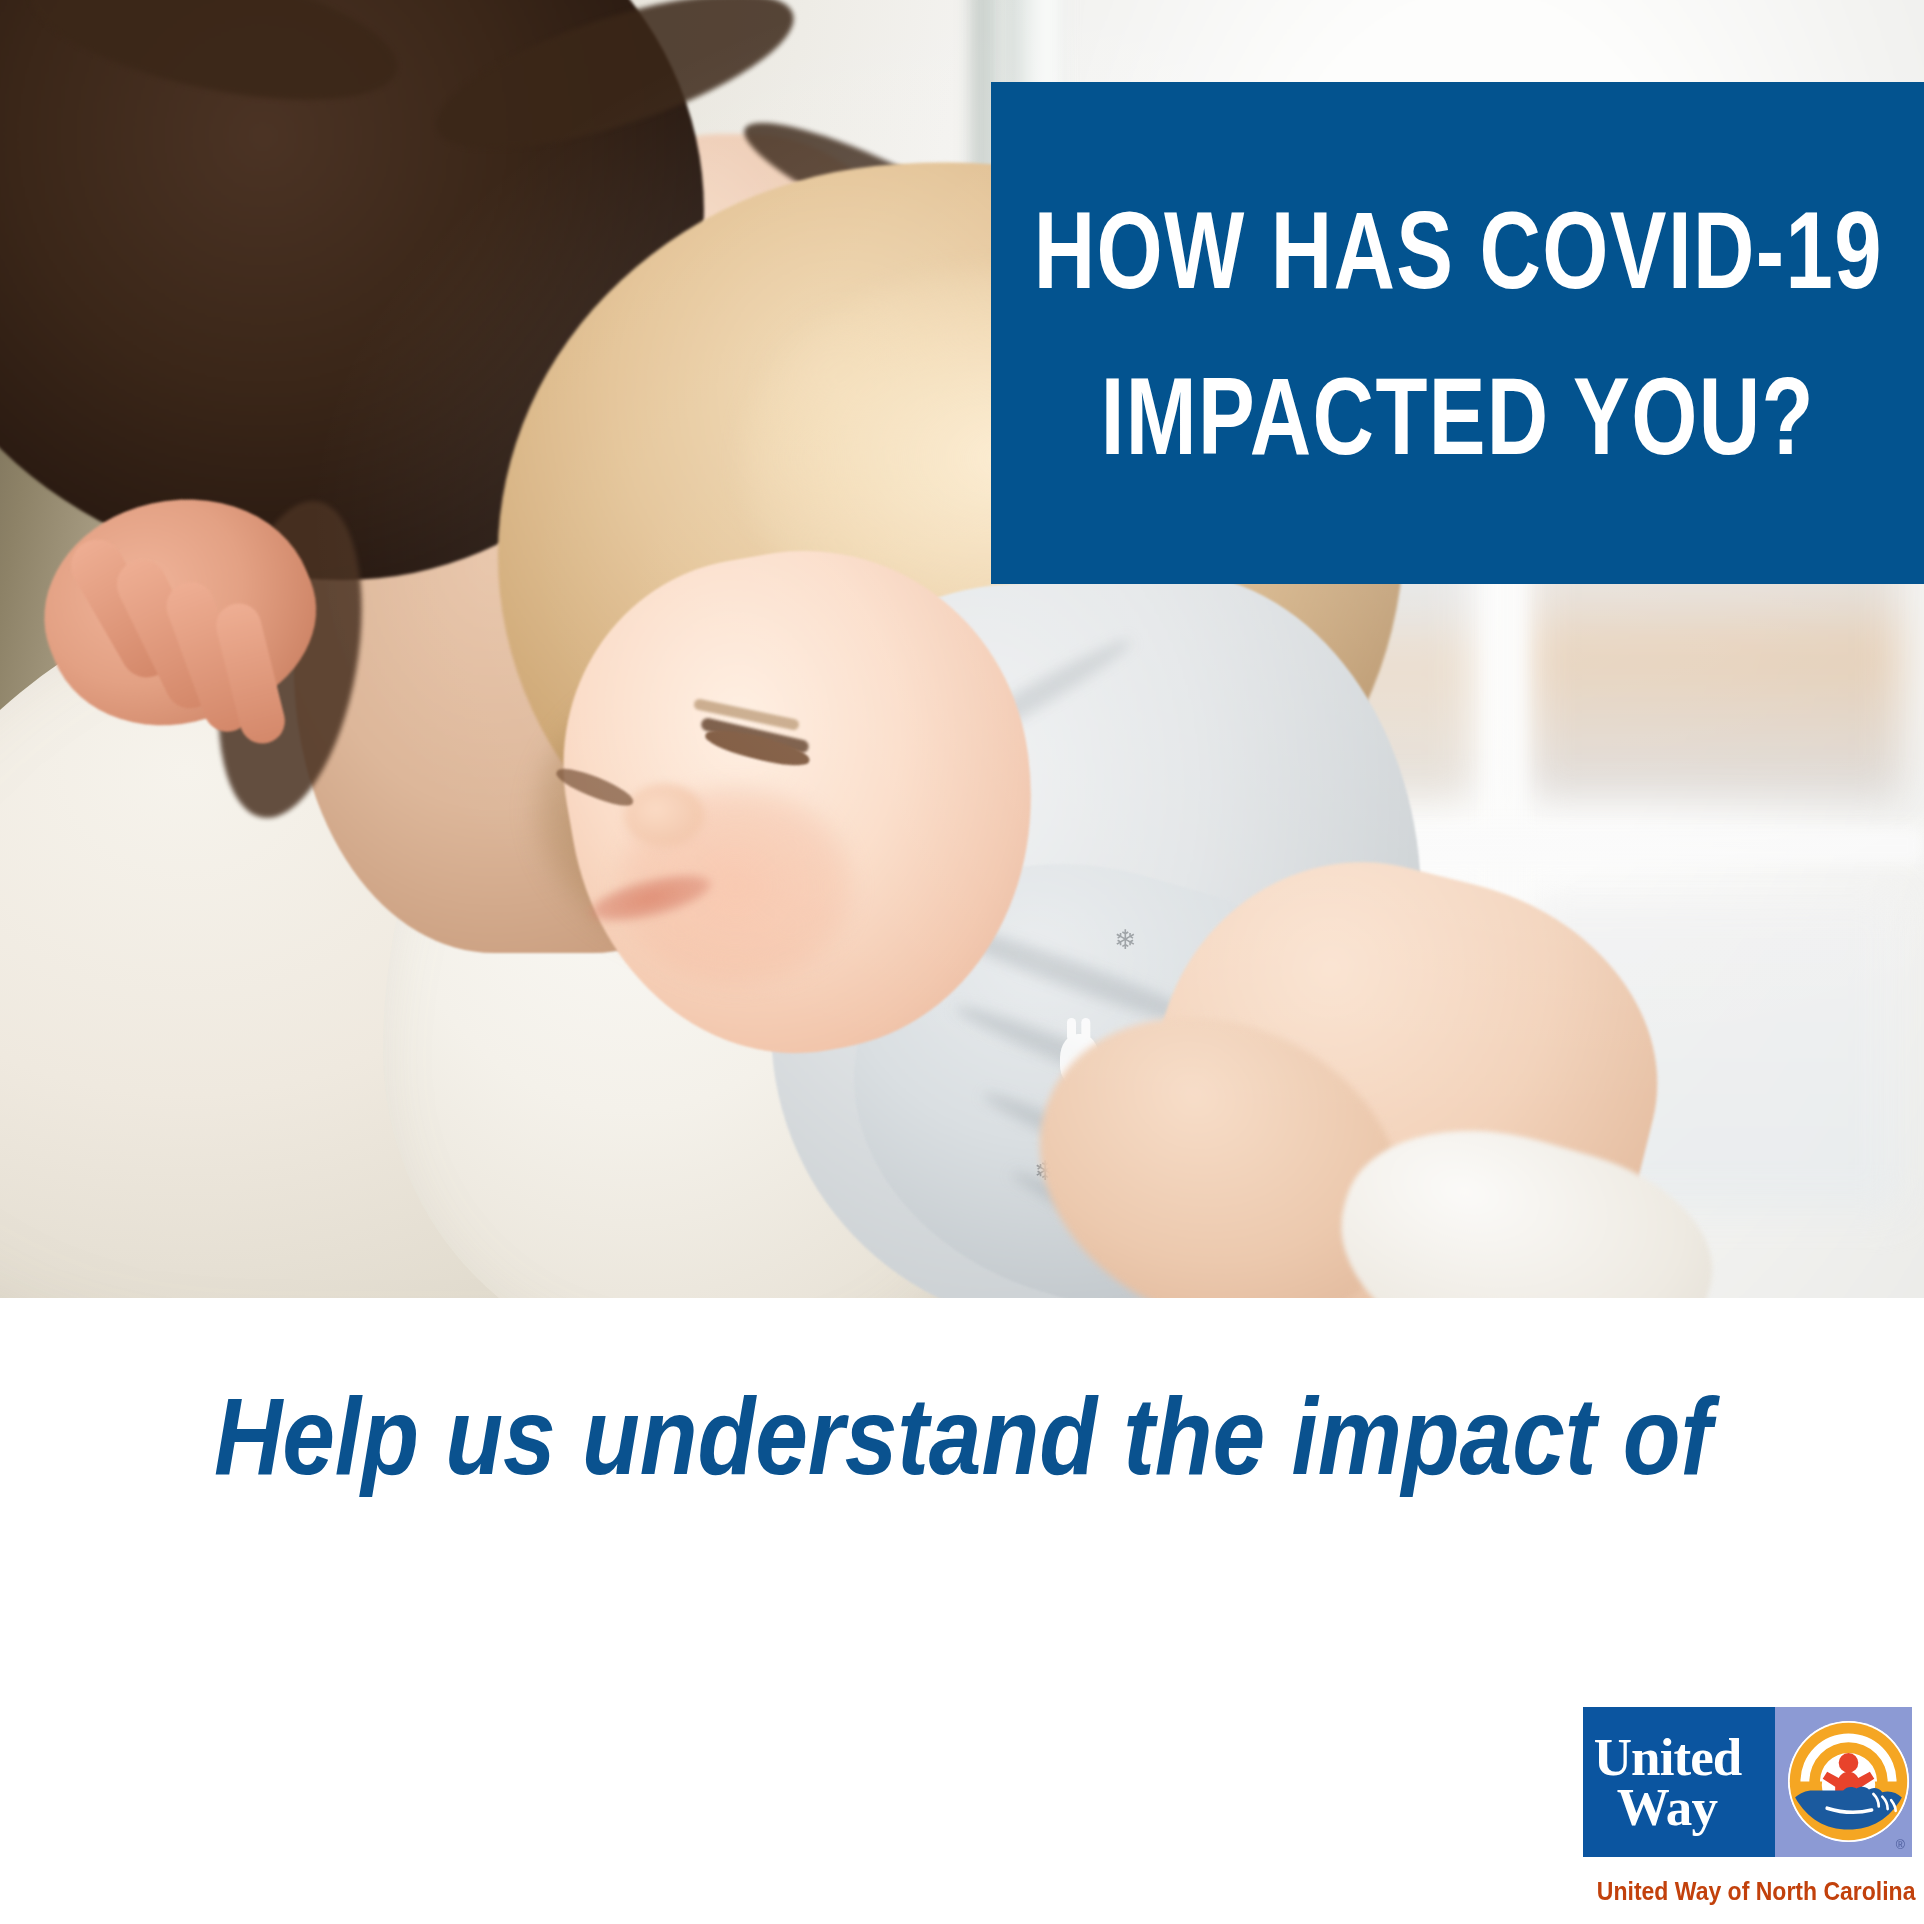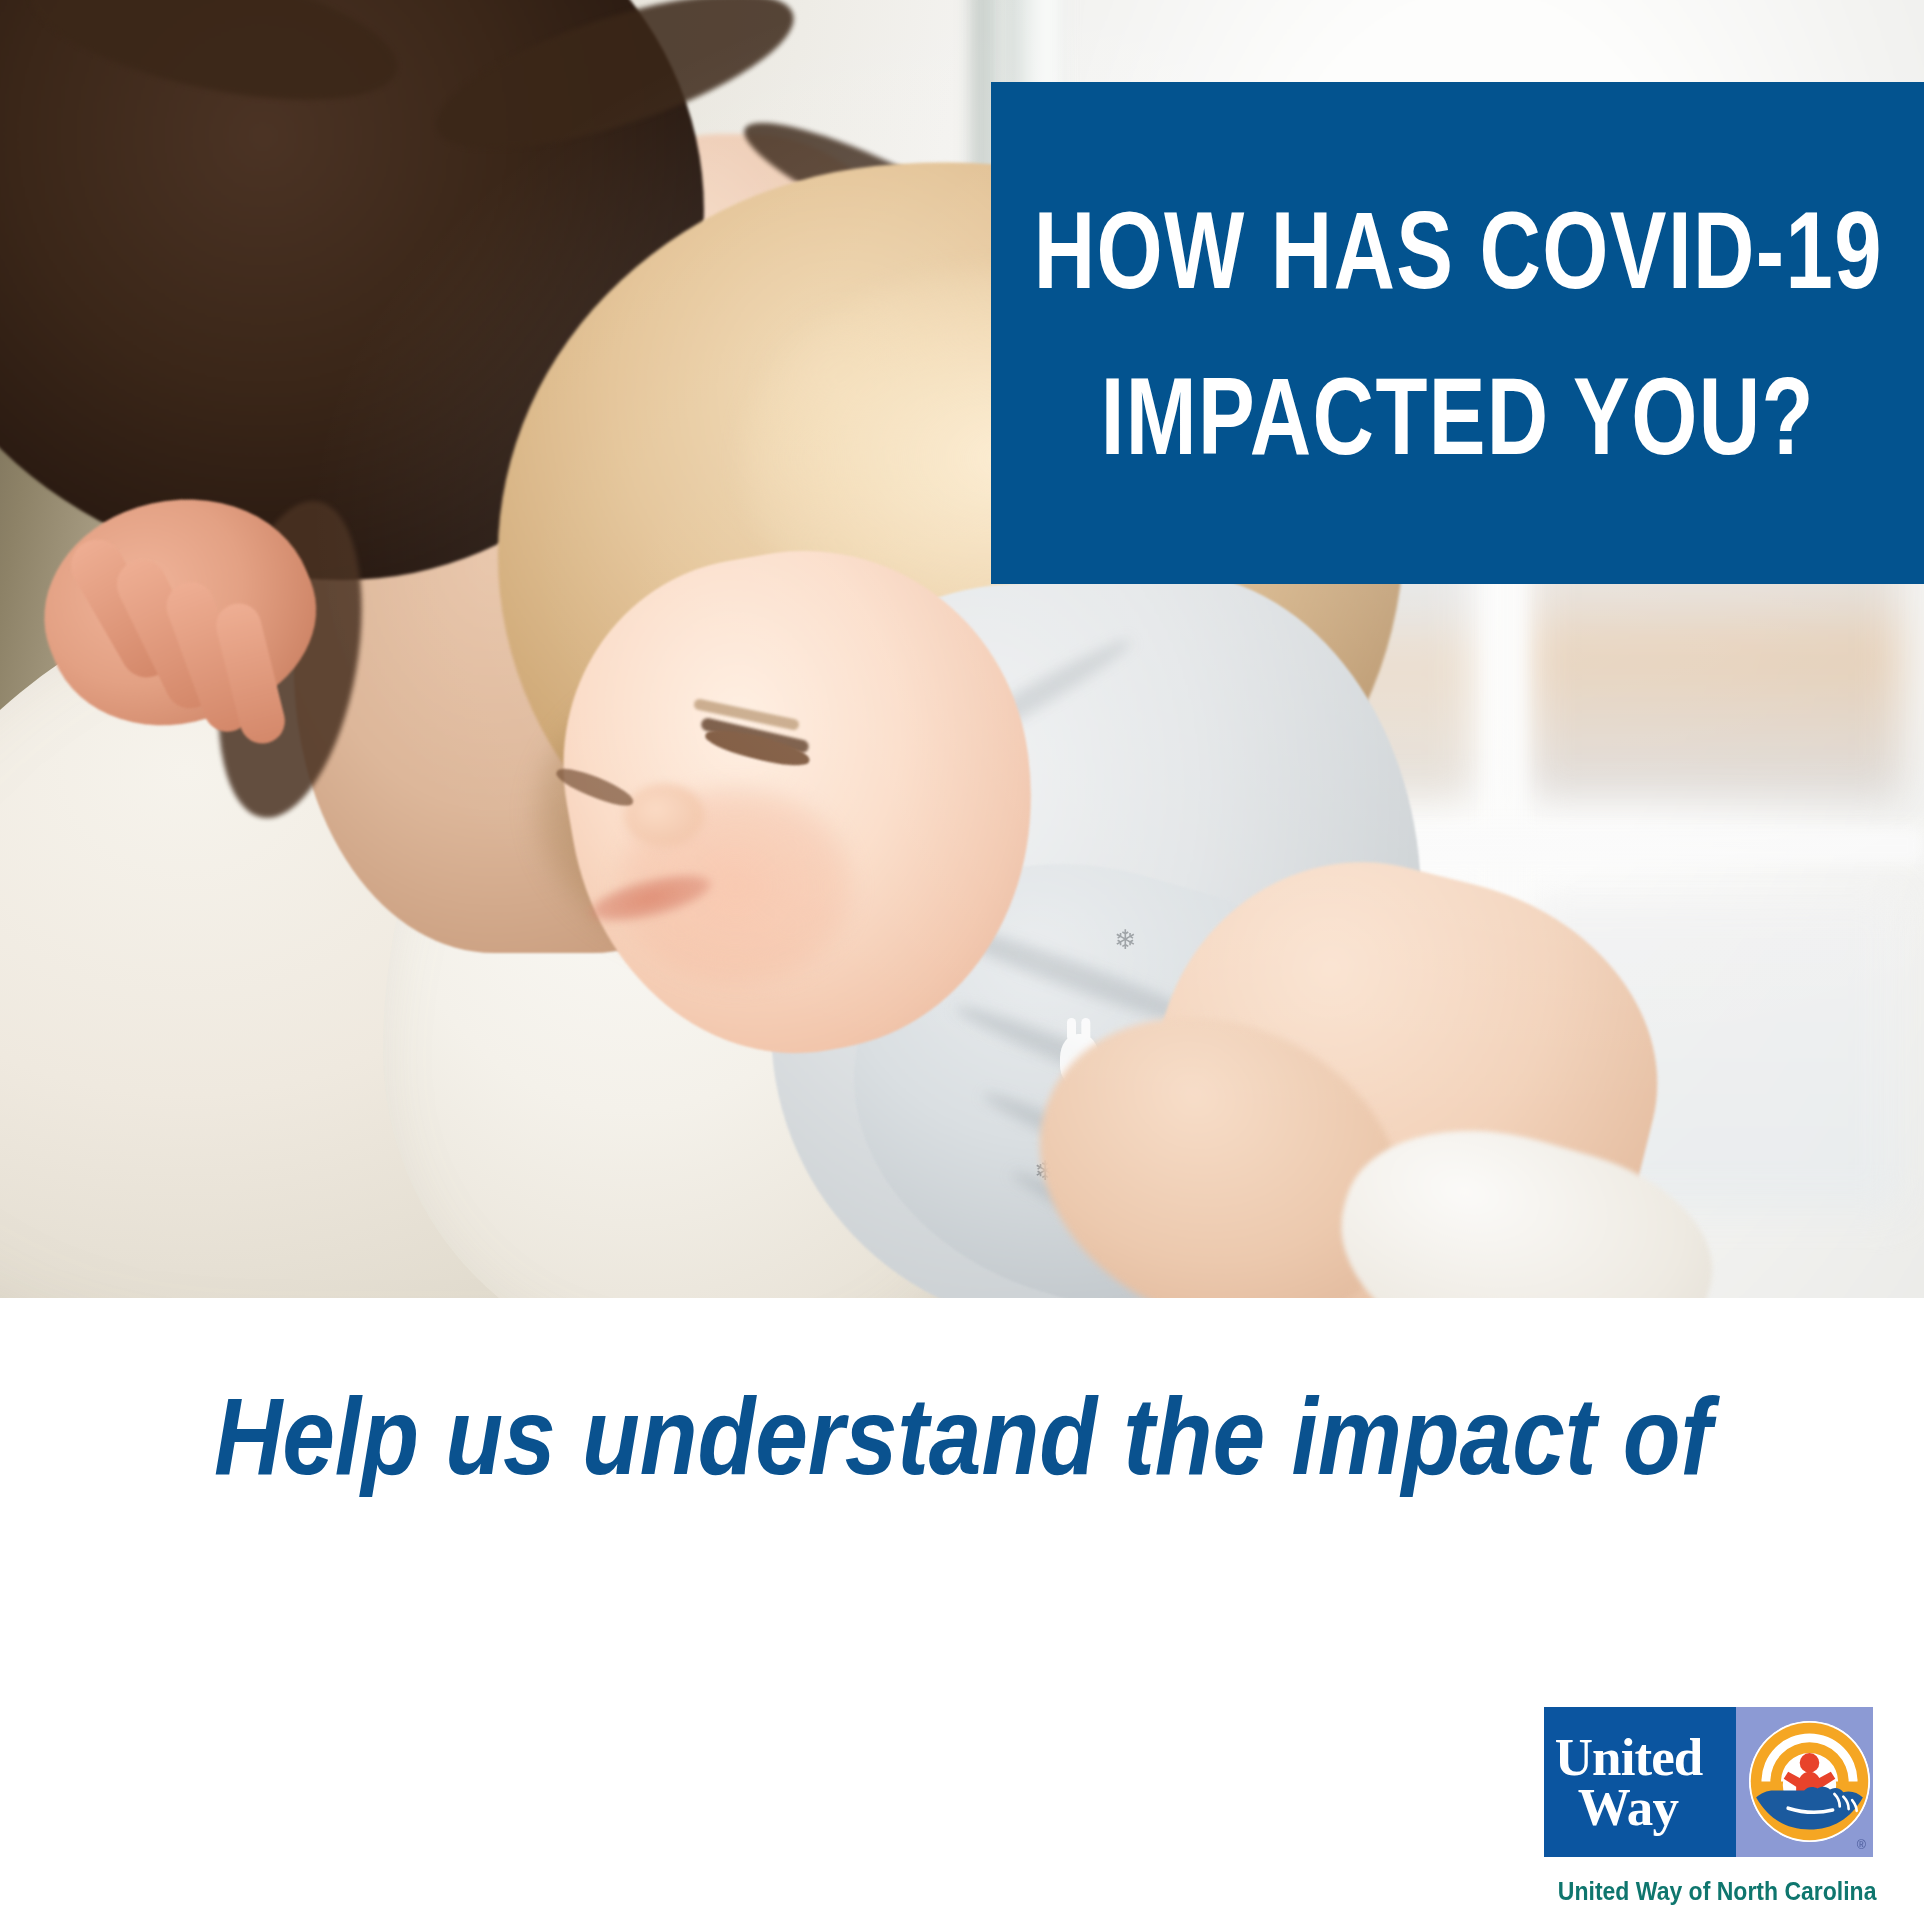--- a/index.html
+++ b/index.html
@@ -151,31 +151,31 @@
   .sub1{top:1381px;font-size:110px;font-style:italic;}
   .sub2{top:1551px;font-size:110px;}
   .sub span{display:inline-block;transform:scaleX(.86);transform-origin:center;}
 
   .url{position:absolute;left:0px;top:1773px;width:1426px;text-align:center;color:#0A528F;
     font-family:"Liberation Sans Narrow","Liberation Sans",sans-serif;font-weight:bold;font-size:87px;
     line-height:1;white-space:nowrap;}
   .url span{display:inline-block;transform:scaleX(.84);transform-origin:center;}
 
   
-  .uw{position:absolute;left:1544px;top:1707px;width:330px;height:214px;}
+  .uw{position:absolute;left:1583px;top:1707px;width:330px;height:214px;}
   .uw-mark{position:relative;width:330px;height:150px;display:flex;}
   .uw-blue{width:192px;height:150px;background:#0B55A0;display:flex;flex-direction:column;
     align-items:flex-start;justify-content:center;padding-left:10.7px;box-sizing:border-box;}
   .uw-blue .l1,.uw-blue .l2{color:#fff;font-family:"Liberation Serif",serif;font-weight:bold;line-height:.95;}
   .uw-blue .l1{font-size:53px;letter-spacing:-0.9px;}
   .uw-blue .l2{font-size:53px;margin-left:23px;letter-spacing:-0.9px;}
   .uw-peri{width:137px;height:150px;background:#8C9AD4;position:relative;}
   .uw-circle{position:absolute;left:12.5px;top:14.3px;width:121px;height:121px;border-radius:50%;background:#fff;overflow:hidden;}
   .uw-reg{position:absolute;right:7.1px;bottom:5.3px;color:#4a5b9a;font-size:12.5px;font-family:"Liberation Sans",sans-serif;}
-  .uw-caption{margin-top:19.6px;width:330px;text-align:center;color:#0f766e;
+  .uw-caption{margin-top:19.6px;width:330px;text-align:center;color:#c2410c;
     font-family:"Liberation Sans Narrow","Liberation Sans",sans-serif;font-weight:bold;font-size:25px;
     white-space:nowrap;}
   .uw-caption span{display:inline-block;transform:scaleX(.92);transform-origin:center;}
 </style>
 </head>
 <body>
 
 <div id="poster">
 
   <div class="photo">

